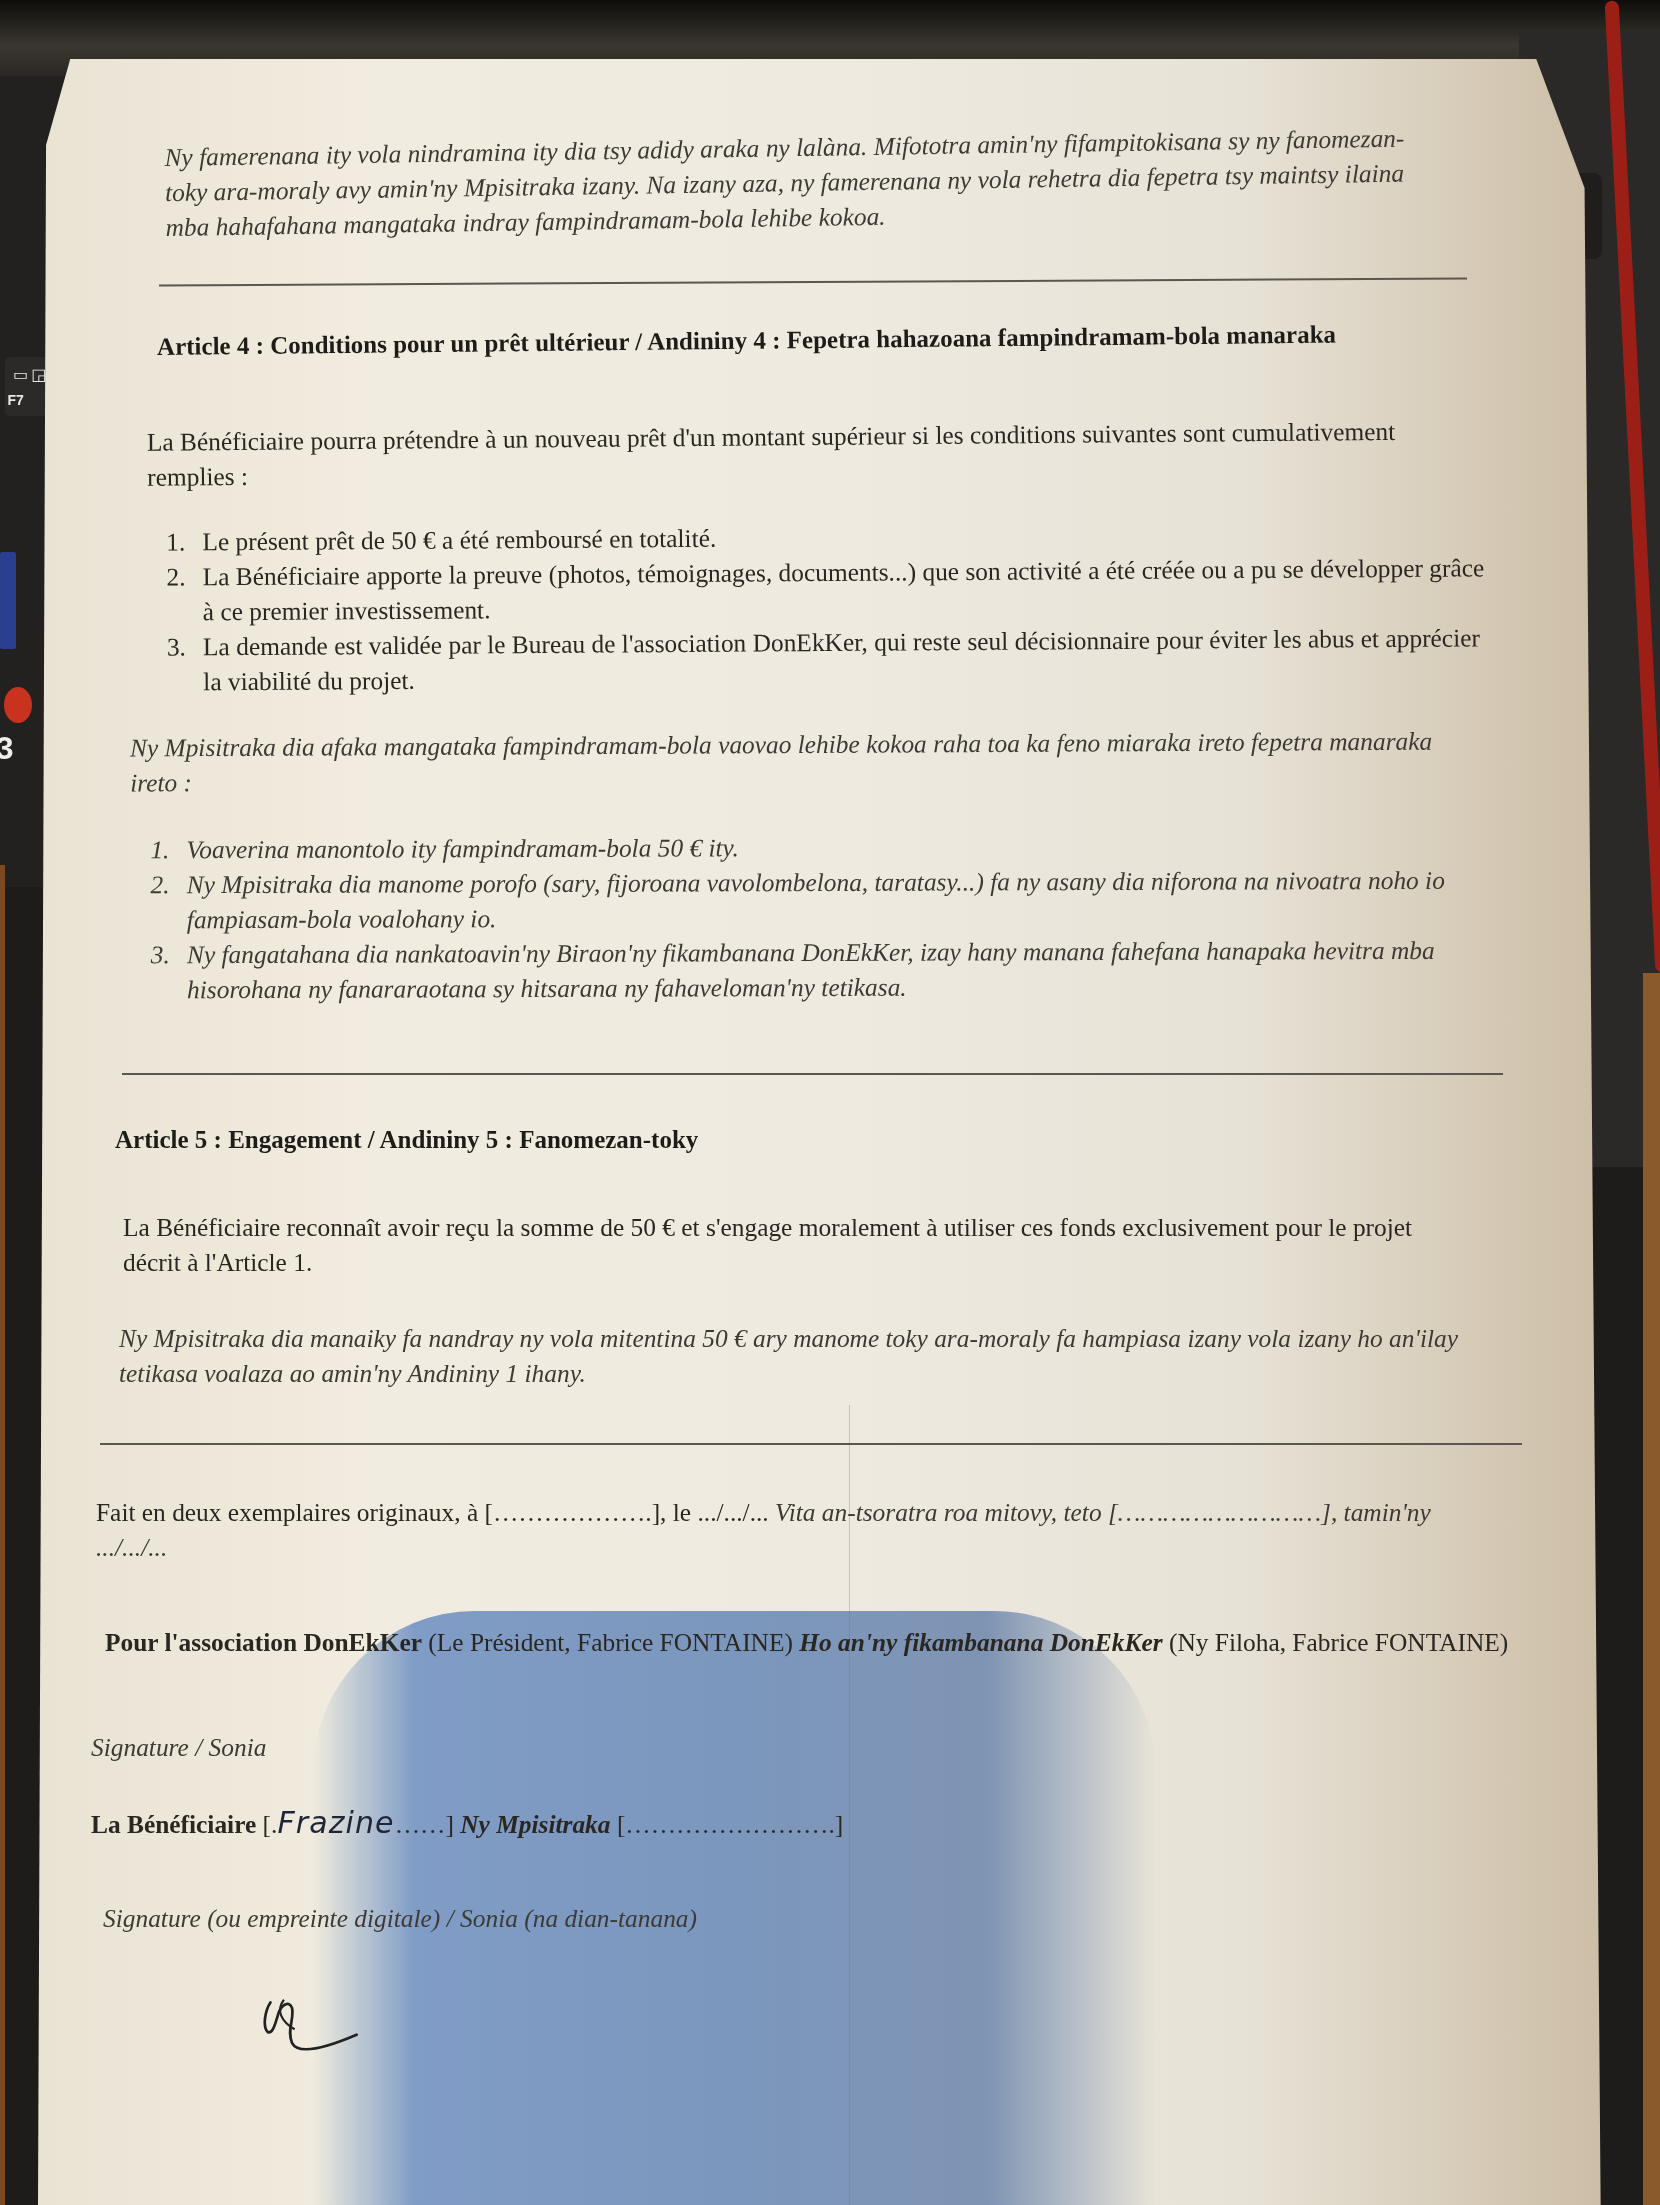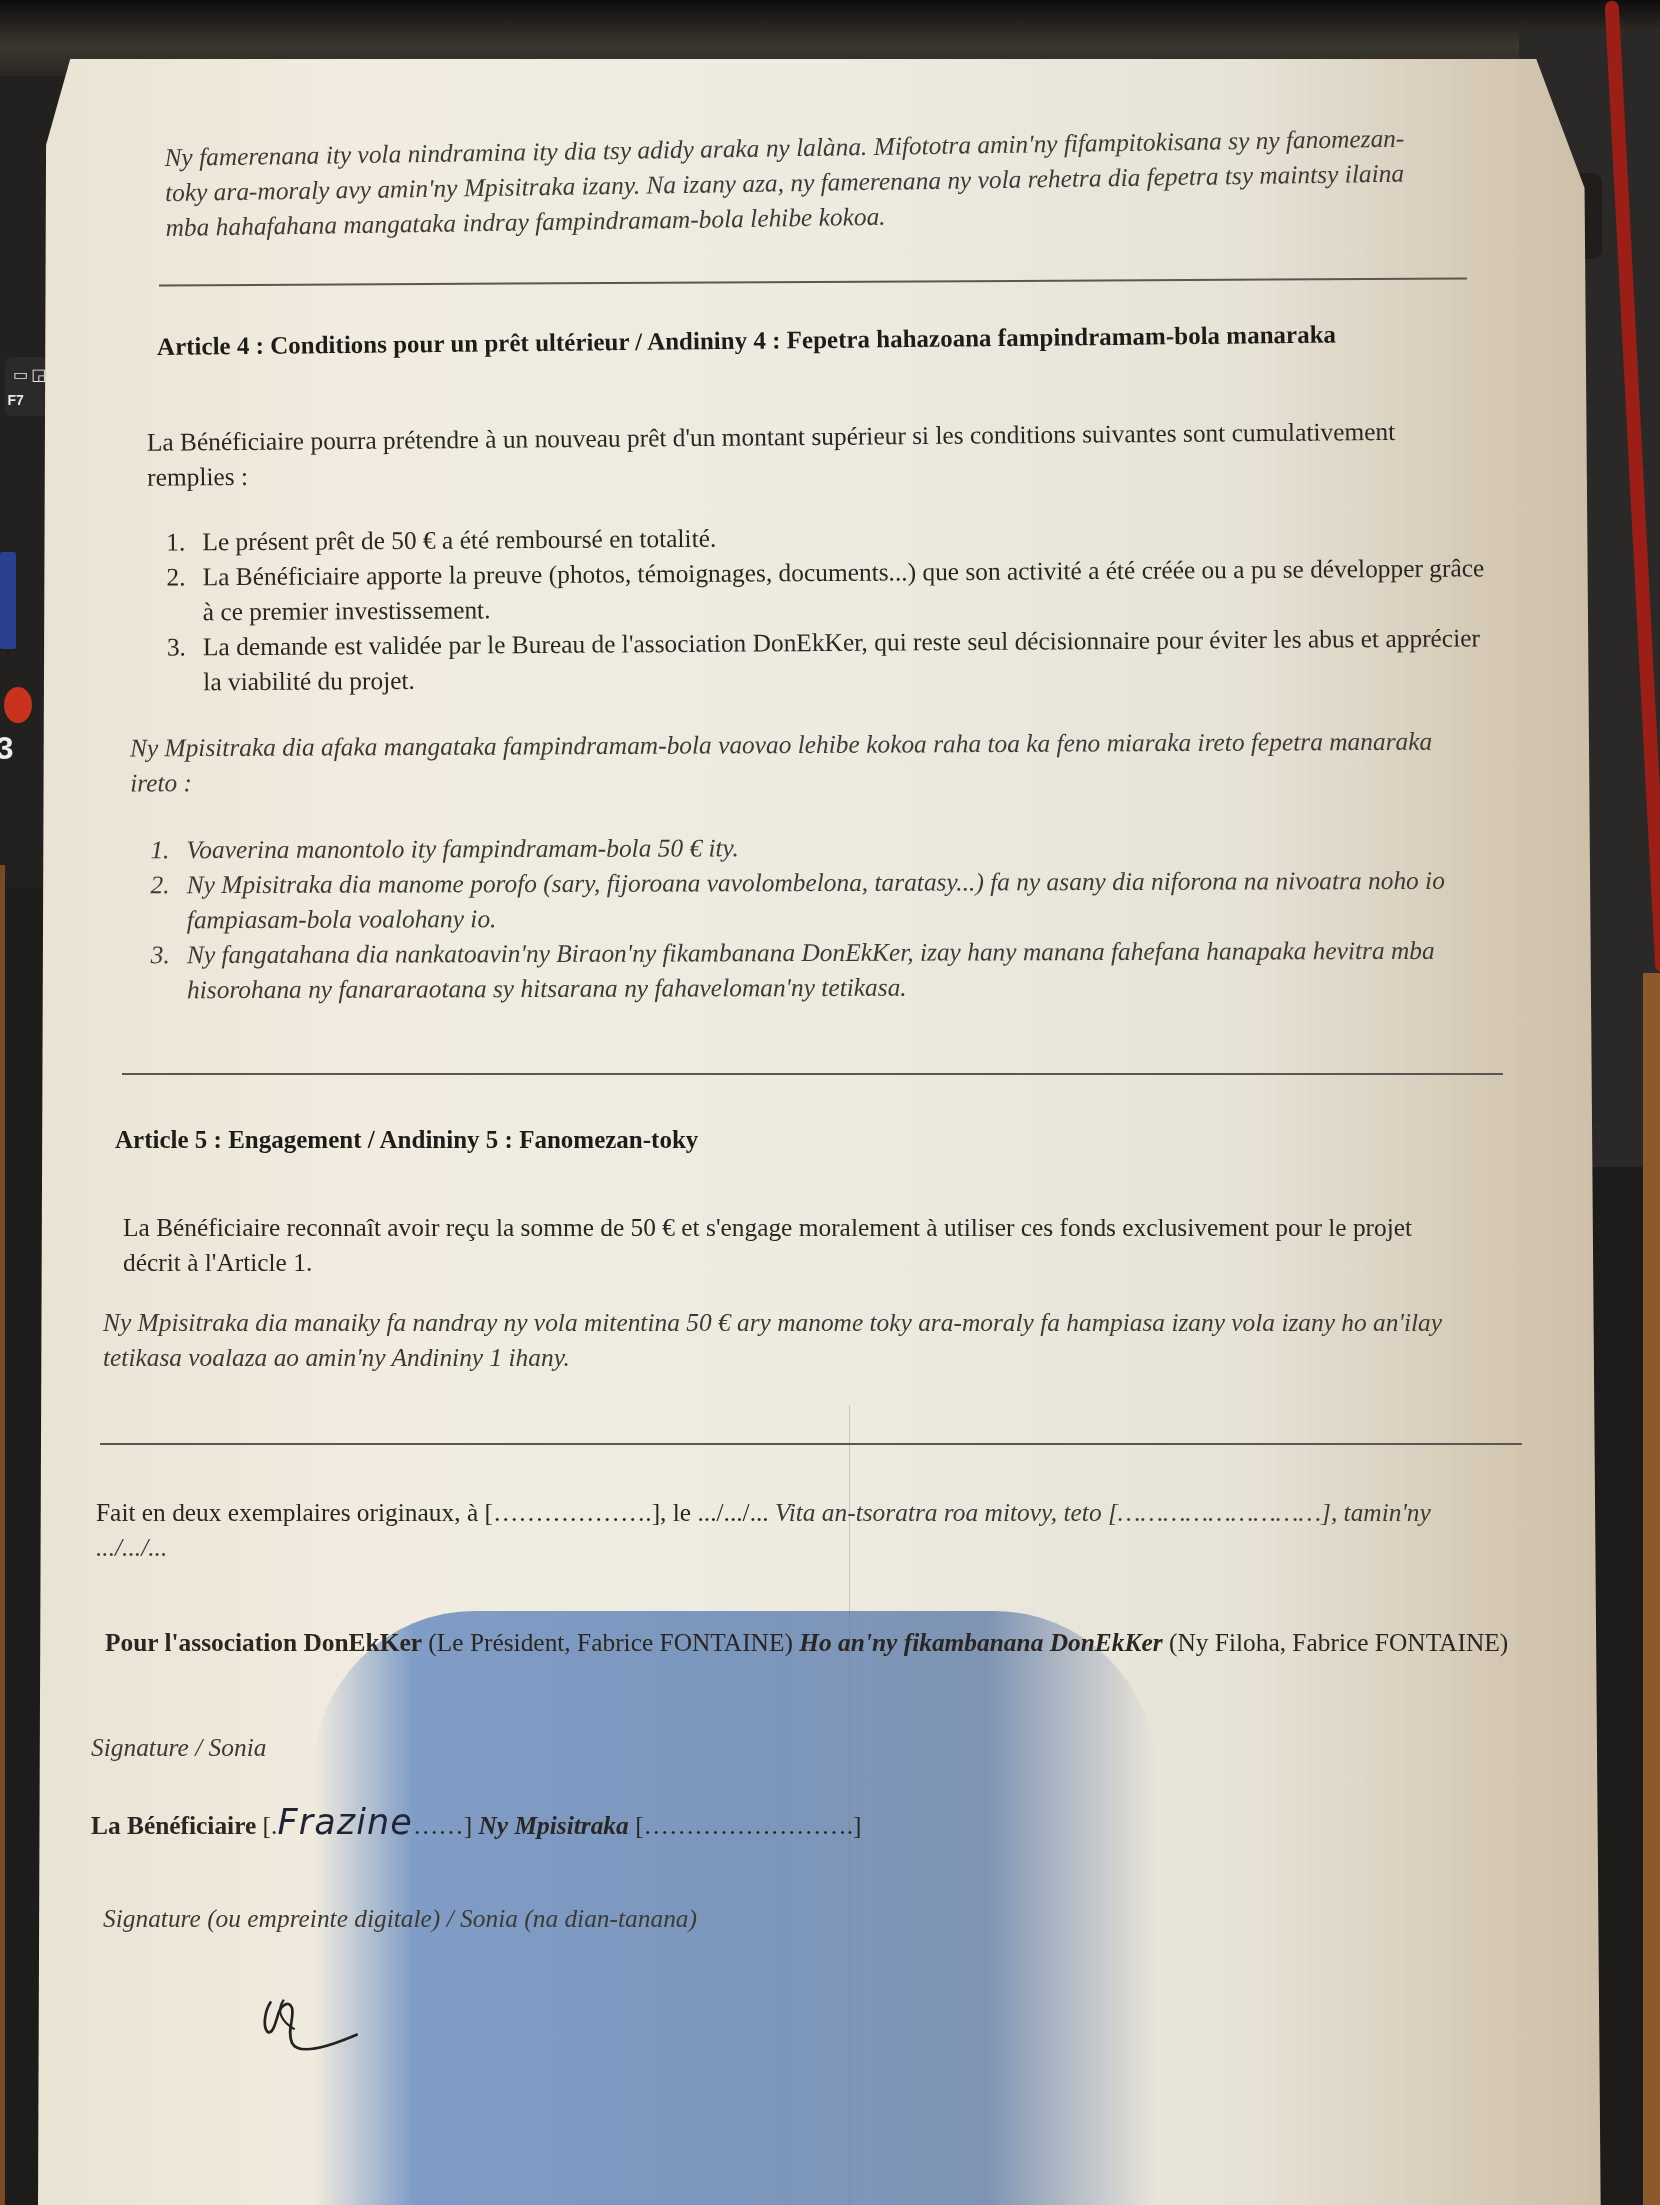--- a/index.html
+++ b/index.html
@@ -40,21 +40,21 @@
 
   .doc { position:absolute; left:0; top:0; width:1660px; color:#2a2722; }
   .block { position:absolute; font-size:25.4px; line-height:35px; }
   .it { font-style:italic; color:#3d3a35; }
   .h { font-weight:bold; font-size:25px; line-height:36px; color:#1e1c18; }
   .rule { position:absolute; height:2.2px; background:#5a5650; }
   ol { margin:0; padding-left:46px; }
   ol li { padding-left:10.8px; }
   .b { font-weight:bold; }
   .bi { font-weight:bold; font-style:italic; }
-  .hand { font-family:"DejaVu Sans",sans-serif; font-style:italic; color:#1f2436; font-size:35px; letter-spacing:1.1px; }
+  .hand { font-family:"DejaVu Sans",sans-serif; font-style:italic; color:#1f2436; font-size:30px; letter-spacing:1.1px; }
   .sig-mark { position:absolute; left:254px; top:1989px; }
 </style>
 </head>
 <body>
 
 <div class="bg-top"></div>
 <div class="kbd-left">
   <div class="key-f7">
     <span class="glyphs">▭◲</span>
     <span class="lbl">F7</span>
@@ -102,21 +102,21 @@
       <li>Ny fangatahana dia nankatoavin'ny Biraon'ny fikambanana DonEkKer, izay hany manana fahefana hanapaka hevitra mba hisorohana ny fanararaotana sy hitsarana ny fahaveloman'ny tetikasa.</li>
     </ol>
   </div>
 
   <div class="rule" style="left:122px; top:1073px; width:1381px;"></div>
 
   <p class="block h" style="left:115px; top:1122px; width:1297px; margin:0;">Article 5 : Engagement / Andininy 5 : Fanomezan-toky</p>
 
   <p class="block" style="left:108px; top:1195px; width:1340px; margin:15px;">La Bénéficiaire reconnaît avoir reçu la somme de 50 € et s'engage moralement à utiliser ces fonds exclusivement pour le projet décrit à l'Article 1.</p>
 
-  <p class="block it" style="left:103px; top:1305px; width:1373px; margin:0;">Ny Mpisitraka dia manaiky fa nandray ny vola mitentina 50 € ary manome toky ara-moraly fa hampiasa izany vola izany ho an'ilay tetikasa voalaza ao amin'ny Andininy 1 ihany.</p>
+  <p class="block it" style="left:103px; top:1305px; width:1373px; margin:16px;">Ny Mpisitraka dia manaiky fa nandray ny vola mitentina 50 € ary manome toky ara-moraly fa hampiasa izany vola izany ho an'ilay tetikasa voalaza ao amin'ny Andininy 1 ihany.</p>
 
   <div class="rule" style="left:100px; top:1443px; width:1422px;"></div>
 
   <p class="block" style="left:96px; top:1495px; width:1384px; margin:0;">
     <span>Fait en deux exemplaires originaux, à [……………….], le .../.../...</span>
     <span class="it">Vita an-tsoratra roa mitovy, teto [………………………], tamin'ny .../.../...</span>
   </p>
 
   <p class="block" style="left:93px; top:1613px; width:1438px; margin:12px;">
     <span class="b">Pour l'association DonEkKer</span>

